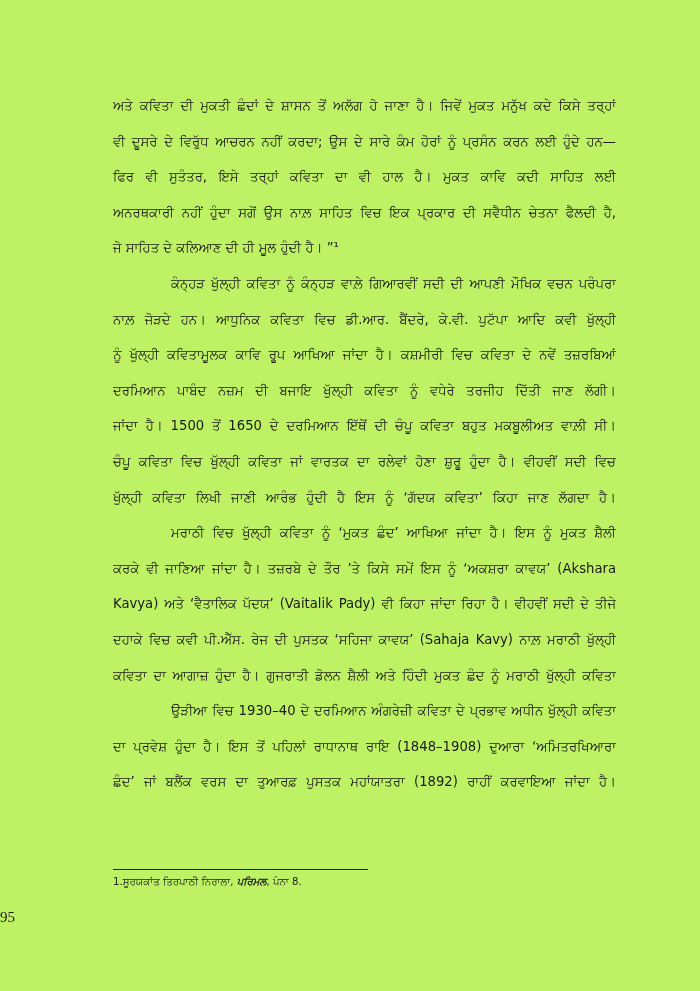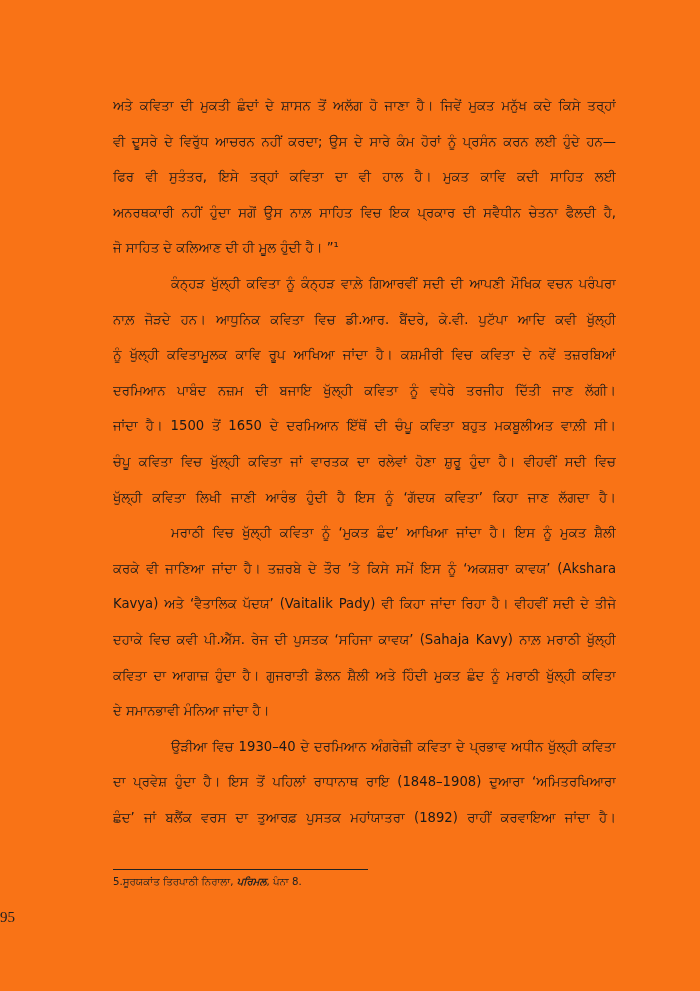--- a/index.html
+++ b/index.html
@@ -1,17 +1,17 @@
 <!DOCTYPE html>
 <html><head>
 <meta charset="utf-8">
 <style>
   html, body { margin: 0; padding: 0; background: #ffffff; }
   body { width: 700px; height: 991px; position: relative; overflow: hidden; }
-  .page { position: absolute; left: 0; top: 0; width: 700px; height: 991px; background: #f97316; }
+  .page { position: absolute; left: 0; top: 0; width: 700px; height: 991px; background: #bef264; }
   .text-block { position: absolute; left: 113px; width: 503px; top: 88px; }
   .line {
     height: 35.6px; line-height: 35.6px;
     font-family: "DejaVu Sans", sans-serif; font-size: 13.2px; color: #1a1a1a;
     white-space: nowrap; overflow: hidden;
     text-align: justify; text-align-last: justify;
   }
   .line.last { text-align-last: left; }
   .line.indent { padding-left: 58px; }
   .footnote-rule { position: absolute; left: 113px; top: 869px; width: 255px; height: 1px; background: #222; }
@@ -37,24 +37,23 @@
     <div class="line">ਦਰਮਿਆਨ ਪਾਬੰਦ ਨਜ਼ਮ ਦੀ ਬਜਾਇ ਖੁੱਲ੍ਹੀ ਕਵਿਤਾ ਨੂੰ ਵਧੇਰੇ ਤਰਜੀਹ ਦਿੱਤੀ ਜਾਣ ਲੱਗੀ।</div>
     <div class="line">ਜਾਂਦਾ ਹੈ। 1500 ਤੋਂ 1650 ਦੇ ਦਰਮਿਆਨ ਇੱਥੋਂ ਦੀ ਚੰਪੂ ਕਵਿਤਾ ਬਹੁਤ ਮਕਬੂਲੀਅਤ ਵਾਲ਼ੀ ਸੀ।</div>
     <div class="line">ਚੰਪੂ ਕਵਿਤਾ ਵਿਚ ਖੁੱਲ੍ਹੀ ਕਵਿਤਾ ਜਾਂ ਵਾਰਤਕ ਦਾ ਰਲੇਵਾਂ ਹੋਣਾ ਸ਼ੁਰੂ ਹੁੰਦਾ ਹੈ। ਵੀਹਵੀਂ ਸਦੀ ਵਿਚ</div>
     <div class="line">ਖੁੱਲ੍ਹੀ ਕਵਿਤਾ ਲਿਖੀ ਜਾਣੀ ਆਰੰਭ ਹੁੰਦੀ ਹੈ ਇਸ ਨੂੰ ‘ਗੱਦਯ ਕਵਿਤਾ’ ਕਿਹਾ ਜਾਣ ਲੱਗਦਾ ਹੈ।</div>
 
     <div class="line indent">ਮਰਾਠੀ ਵਿਚ ਖੁੱਲ੍ਹੀ ਕਵਿਤਾ ਨੂੰ ‘ਮੁਕਤ ਛੰਦ’ ਆਖਿਆ ਜਾਂਦਾ ਹੈ। ਇਸ ਨੂੰ ਮੁਕਤ ਸ਼ੈਲੀ</div>
     <div class="line">ਕਰਕੇ ਵੀ ਜਾਣਿਆ ਜਾਂਦਾ ਹੈ। ਤਜ਼ਰਬੇ ਦੇ ਤੌਰ ’ਤੇ ਕਿਸੇ ਸਮੇਂ ਇਸ ਨੂੰ ‘ਅਕਸ਼ਰਾ ਕਾਵਯ’ (Akshara</div>
     <div class="line">Kavya) ਅਤੇ ‘ਵੈਤਾਲਿਕ ਪੱਦਯ’ (Vaitalik Pady) ਵੀ ਕਿਹਾ ਜਾਂਦਾ ਰਿਹਾ ਹੈ। ਵੀਹਵੀਂ ਸਦੀ ਦੇ ਤੀਜੇ</div>
     <div class="line">ਦਹਾਕੇ ਵਿਚ ਕਵੀ ਪੀ.ਐੱਸ. ਰੇਜ ਦੀ ਪੁਸਤਕ ‘ਸਹਿਜਾ ਕਾਵਯ’ (Sahaja Kavy) ਨਾਲ਼ ਮਰਾਠੀ ਖੁੱਲ੍ਹੀ</div>
     <div class="line">ਕਵਿਤਾ ਦਾ ਆਗਾਜ਼ ਹੁੰਦਾ ਹੈ। ਗੁਜਰਾਤੀ ਡੋਲਨ ਸ਼ੈਲੀ ਅਤੇ ਹਿੰਦੀ ਮੁਕਤ ਛੰਦ ਨੂੰ ਮਰਾਠੀ ਖੁੱਲ੍ਹੀ ਕਵਿਤਾ</div>
-    <div class="line last">ਦੇ ਸਮਾਨਭਾਵੀ ਮੰਨਿਆ ਜਾਂਦਾ ਹੈ।</div>
 
     <div class="line indent">ਉੜੀਆ ਵਿਚ 1930–40 ਦੇ ਦਰਮਿਆਨ ਅੰਗਰੇਜ਼ੀ ਕਵਿਤਾ ਦੇ ਪ੍ਰਭਾਵ ਅਧੀਨ ਖੁੱਲ੍ਹੀ ਕਵਿਤਾ</div>
     <div class="line">ਦਾ ਪ੍ਰਵੇਸ਼ ਹੁੰਦਾ ਹੈ। ਇਸ ਤੋਂ ਪਹਿਲਾਂ ਰਾਧਾਨਾਥ ਰਾਇ (1848–1908) ਦੁਆਰਾ ‘ਅਮਿਤਰਖਿਆਰਾ</div>
     <div class="line">ਛੰਦ’ ਜਾਂ ਬਲੈਂਕ ਵਰਸ ਦਾ ਤੁਆਰਫ਼ ਪੁਸਤਕ ਮਹਾਂਯਾਤਰਾ (1892) ਰਾਹੀਂ ਕਰਵਾਇਆ ਜਾਂਦਾ ਹੈ।</div>
   </div>
 
   <div class="footnote-rule"></div>
-  <div class="footnote"><span>5.ਸੂਰਯਕਾਂਤ ਤਿਰਪਾਠੀ ਨਿਰਾਲਾ, </span><b>ਪਰਿਮਲ</b><span>, ਪੰਨਾ 8.</span></div>
+  <div class="footnote"><span>1.ਸੂਰਯਕਾਂਤ ਤਿਰਪਾਠੀ ਨਿਰਾਲਾ, </span><b>ਪਰਿਮਲ</b><span>, ਪੰਨਾ 8.</span></div>
 
   <div class="page-number">95</div>
 </div>
 
 </body></html>

